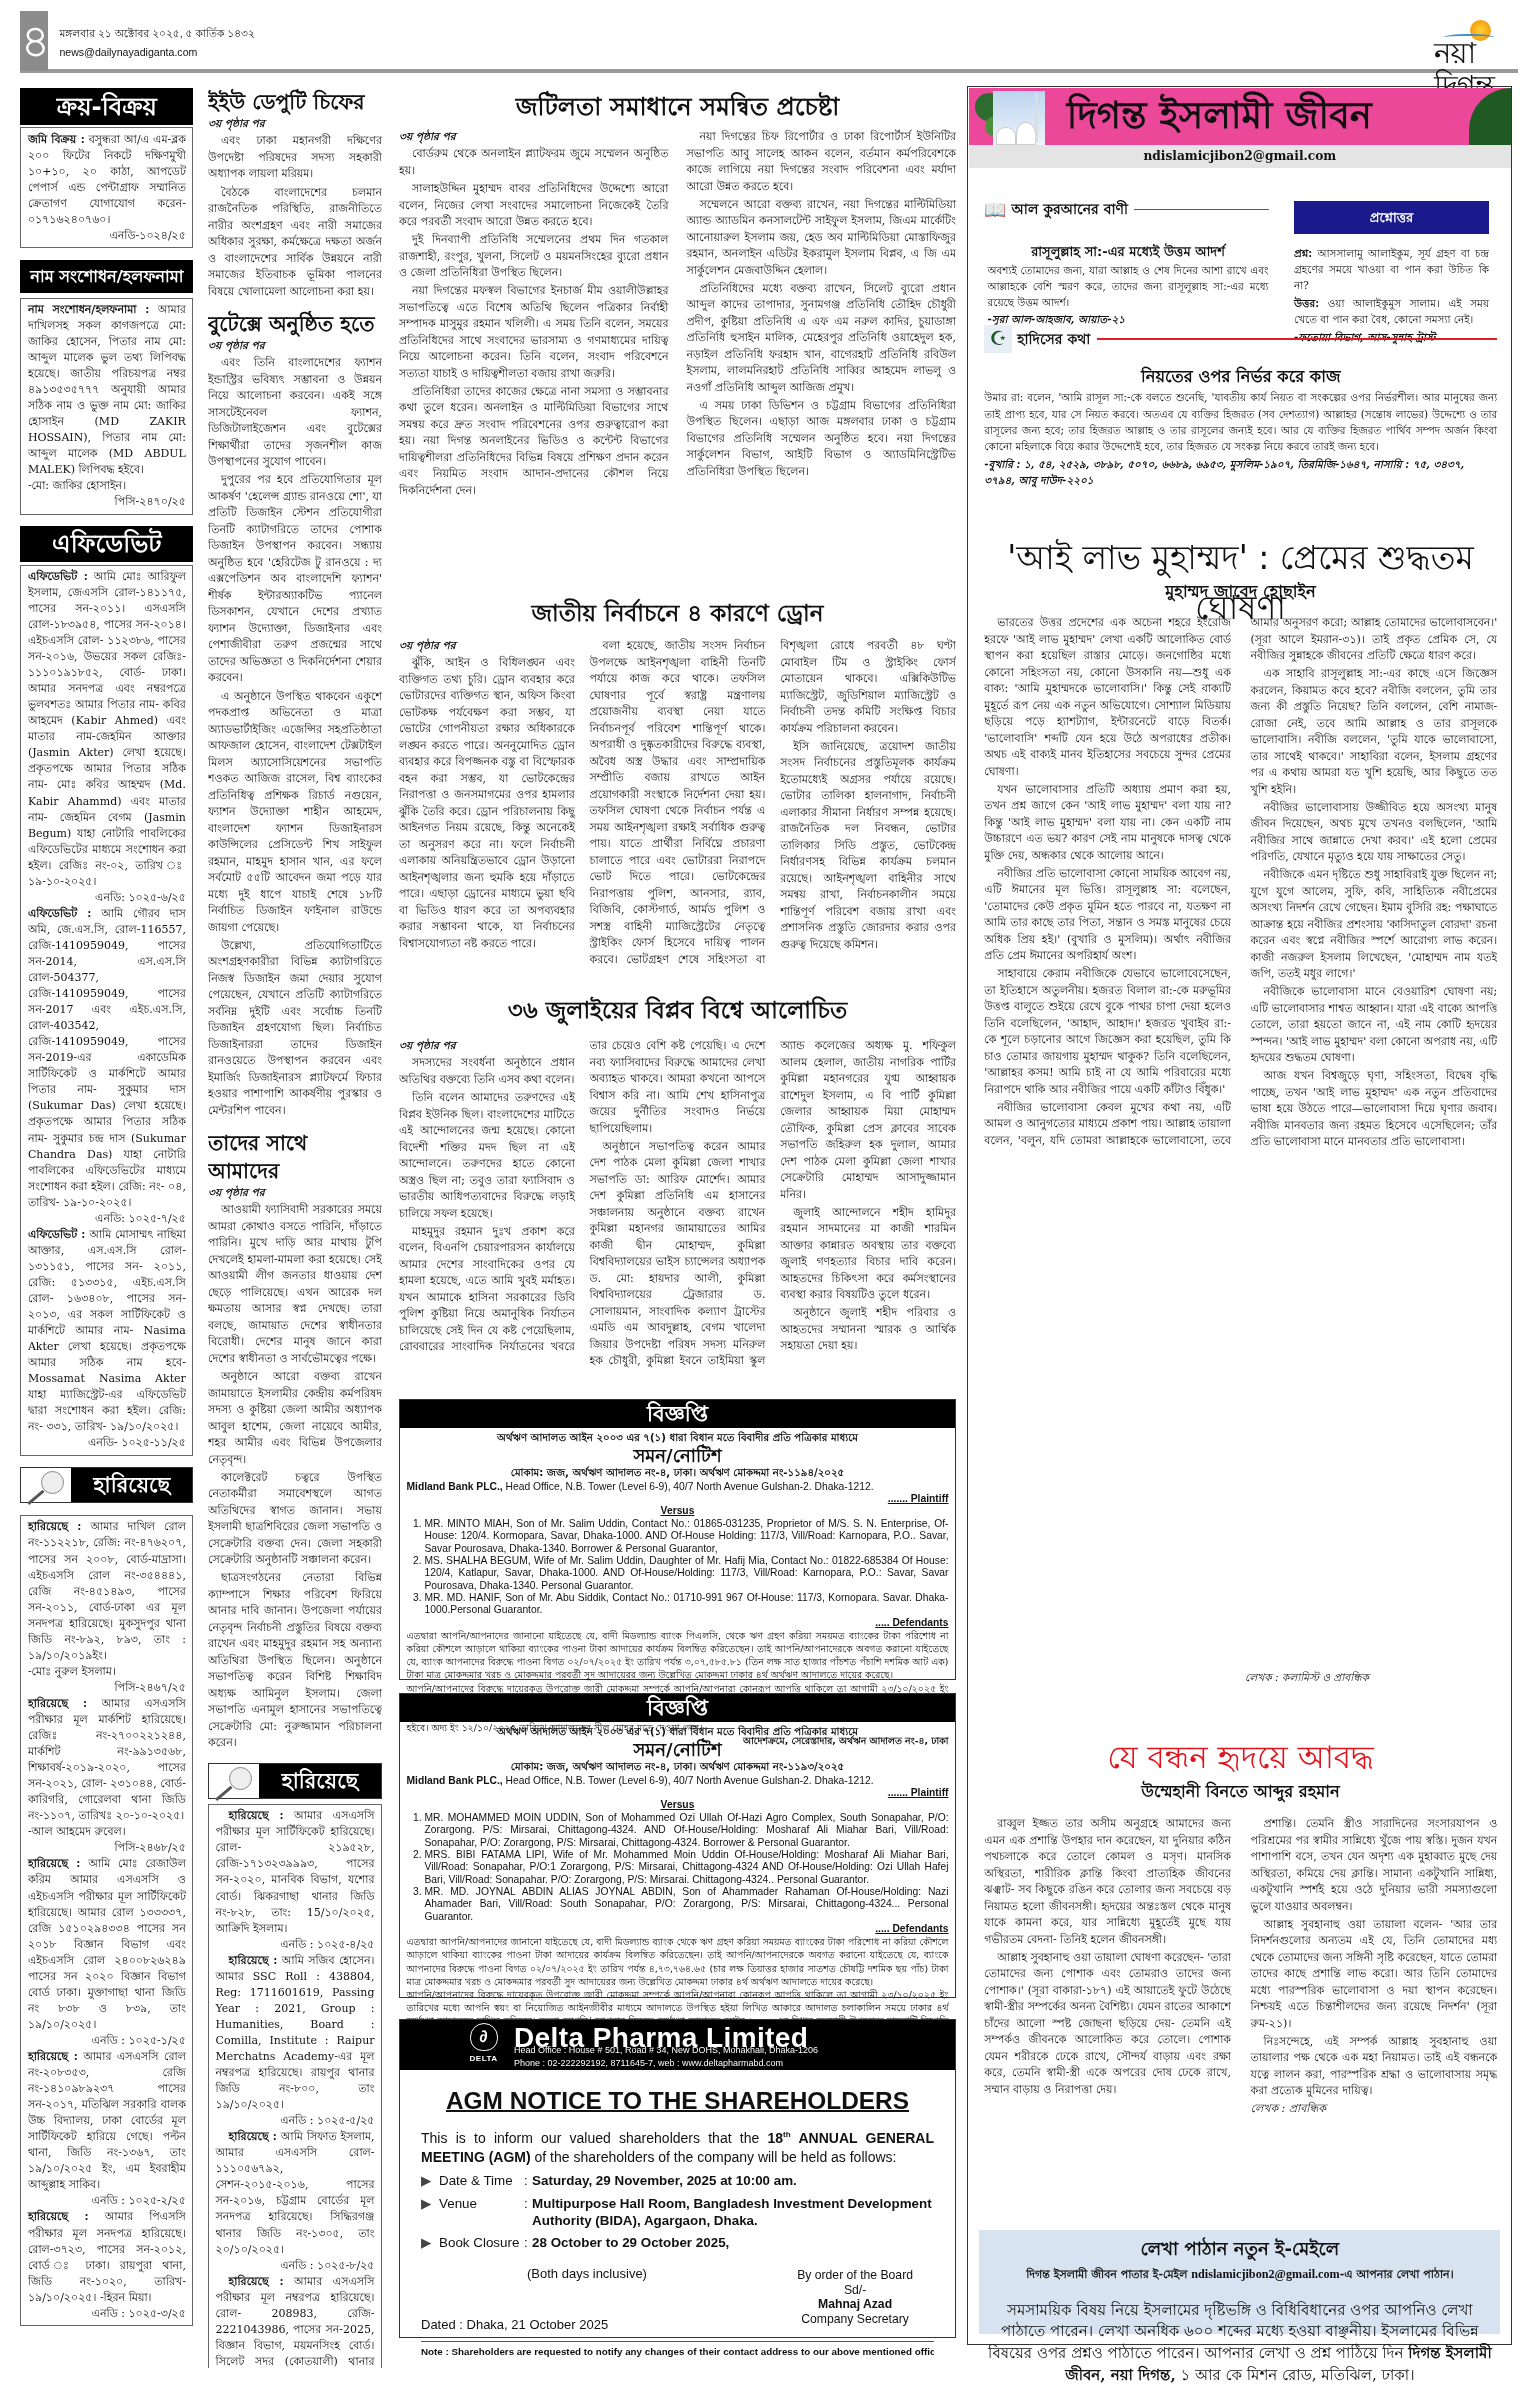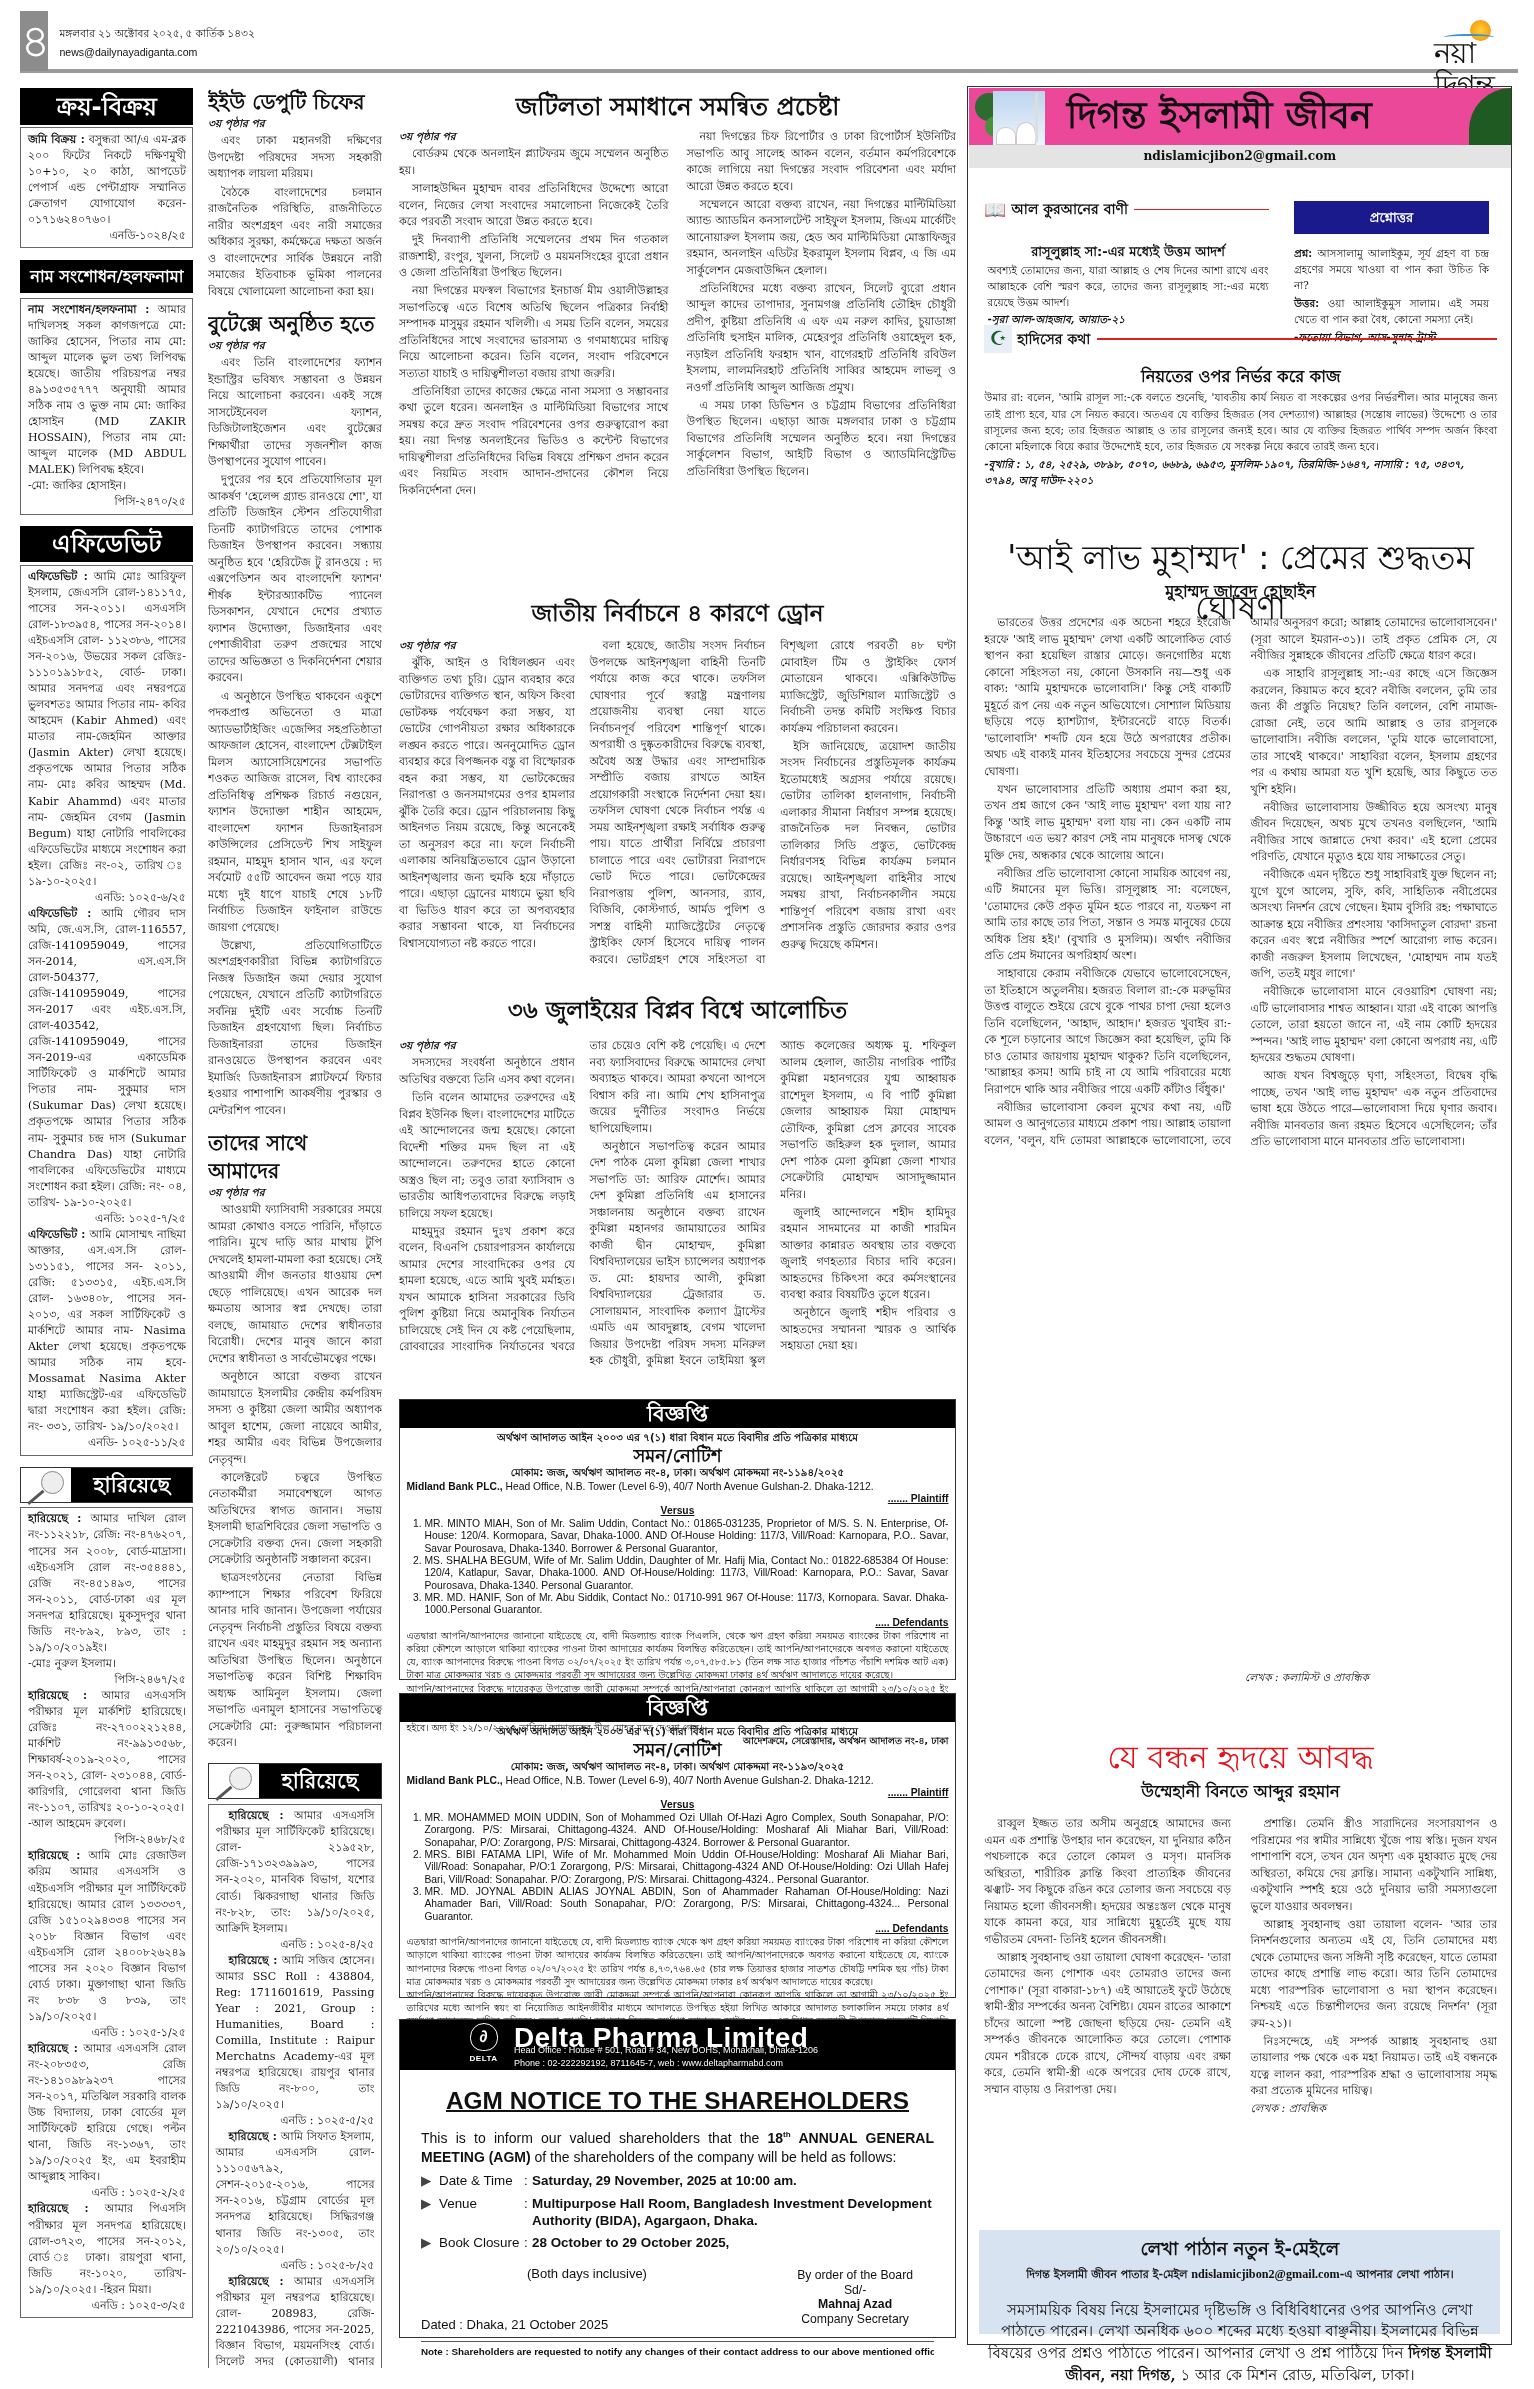--- a/index.html
+++ b/index.html
@@ -119,21 +119,21 @@
     <p><b>এফিডেভিট :</b> <span>আমি মোসাম্মৎ নাছিমা আক্তার, এস.এস.সি রোল- ১৩১১৫১, পাসের সন- ২০১১, রেজি: ৫১৩৩১৫, এইচ.এস.সি রোল- ১৬৩৪০৮, পাসের সন- ২০১৩, এর সকল সার্টিফিকেট ও মার্কশিটে আমার নাম- Nasima Akter লেখা হয়েছে। প্রকৃতপক্ষে আমার সঠিক নাম হবে- Mossamat Nasima Akter যাহা ম্যাজিস্ট্রেট-এর এফিডেভিট দ্বারা সংশোধন করা হইল। রেজি: নং- ৩৩১, তারিখ- ১৯/১০/২০২৫।</span></p>
     <p class="code">এনডি- ১০২৫-১১/২৫</p>
   </div>
   <div style="margin-top:11.4px;height:36px;display:flex;border:1.2px solid #333">
     <div style="width:50px;background:#fff;position:relative">
       <div style="position:absolute;left:19.5px;top:3.3px;width:23px;height:23px;border-radius:50%;border:1.6px solid #888;background:#eee"></div>
       <div style="position:absolute;left:4.9px;top:28px;width:19.5px;height:3.3px;background:#555;transform:rotate(-40deg)"></div>
     </div>
     <div class="cls-head" style="flex:1;font-size:21px;line-height:34px">হারিয়েছে</div>
   </div>
-  <div class="cls-box" style="margin-top:4px">
+  <div class="cls-box" style="margin-top:12px">
     <p><b>হারিয়েছে :</b> <span>আমার দাখিল রোল নং-১১২২১৮, রেজি: নং-৪৭৬২০৭, পাসের সন ২০০৮, বোর্ড-মাদ্রাসা। এইচএসসি রোল নং-৩৫৪৪৪১, রেজি নং-৪৫১৪৯৩, পাসের সন-২০১১, বোর্ড-ঢাকা এর মূল সনদপত্র হারিয়েছে। মুকসুদপুর থানা জিডি নং-৮৯২, ৮৯৩, তাং : ১৯/১০/২০১৯ইং।</span></p>
     <p>-মোঃ নুরুল ইসলাম।</p>
     <p class="code">পিসি-২৪৬৭/২৫</p>
     <p><b>হারিয়েছে :</b> <span>আমার এসএসসি পরীক্ষার মূল মার্কশিট হারিয়েছে। রেজিঃ নং-২৭০০২২১২৪৪, মার্কশিট নং-৯৯১৩৫৬৮, শিক্ষাবর্ষ-২০১৯-২০২০, পাসের সন-২০২১, রোল- ২৩১০৪৪, বোর্ড- কারিগরি, গোরেলবা থানা জিডি নং-১১০৭, তারিখঃ ২০-১০-২০২৫।</span></p>
     <p>-আল আহমেদ রুবেল।</p>
     <p class="code">পিসি-২৪৬৮/২৫</p>
     <p><b>হারিয়েছে :</b> <span>আমি মোঃ রেজাউল করিম আমার এসএসসি ও এইচএসসি পরীক্ষার মূল সার্টিফিকেট হারিয়েছে। আমার রোল ১৩৩৩৩৭, রেজি ১৫১০২৯৪৩৩৪ পাসের সন ২০১৮ বিজ্ঞান বিভাগ এবং এইচএসসি রোল ২৪০০৮২৬২৪৯ পাসের সন ২০২০ বিজ্ঞান বিভাগ বোর্ড ঢাকা। মুক্তাগাছা থানা জিডি নং ৮৩৮ ও ৮৩৯, তাং ১৯/১০/২০২৫।</span></p>
     <p class="code">এনডি : ১০২৫-১/২৫</p>
     <p><b>হারিয়েছে :</b> <span>আমার এসএসসি রোল নং-২০৮৩৫৩, রেজি নং-১৪১০৯৮৯২৩৭ পাসের সন-২০১৭, মতিঝিল সরকারি বালক উচ্চ বিদ্যালয়, ঢাকা বোর্ডের মূল সার্টিফিকেট হারিয়ে গেছে। পল্টন থানা, জিডি নং-১৩৬৭, তাং ১৯/১০/২০২৫ ইং, এম ইবরাহীম আব্দুল্লাহ সাকিব।</span></p>
     <p class="code">এনডি : ১০২৫-২/২৫</p>
@@ -160,21 +160,21 @@
   <p>কালেক্টরেট চত্বরে উপস্থিত নেতাকর্মীরা সমাবেশস্থলে আগত অতিথিদের স্বাগত জানান। সভায় ইসলামী ছাত্রশিবিরের জেলা সভাপতি ও সেক্রেটারি বক্তব্য দেন। জেলা সহকারী সেক্রেটারি অনুষ্ঠানটি সঞ্চালনা করেন।</p>
   <p>ছাত্রসংগঠনের নেতারা বিভিন্ন ক্যাম্পাসে শিক্ষার পরিবেশ ফিরিয়ে আনার দাবি জানান। উপজেলা পর্যায়ের নেতৃবৃন্দ নির্বাচনী প্রস্তুতির বিষয়ে বক্তব্য রাখেন এবং মাহমুদুর রহমান সহ অন্যান্য অতিথিরা উপস্থিত ছিলেন। অনুষ্ঠানে সভাপতিত্ব করেন বিশিষ্ট শিক্ষাবিদ অধ্যক্ষ আমিনুল ইসলাম। জেলা সভাপতি এনামুল হাসানের সভাপতিত্বে সেক্রেটারি মো: নুরুজ্জামান পরিচালনা করেন।</p>
   <div style="margin-top:11.4px;height:36px;display:flex;border:1.2px solid #333">
     <div style="width:50px;position:relative">
       <div style="position:absolute;left:19.5px;top:3.3px;width:23px;height:23px;border-radius:50%;border:1.6px solid #888;background:#eee"></div>
       <div style="position:absolute;left:4.9px;top:28px;width:19.5px;height:3.3px;background:#555;transform:rotate(-40deg)"></div>
     </div>
     <div class="cls-head" style="flex:1;font-size:21px;line-height:34px">হারিয়েছে</div>
   </div>
   <div class="cls-box" style="margin-top:4.9px">
-    <p><b>হারিয়েছে :</b> <span>আমার এসএসসি পরীক্ষার মূল সার্টিফিকেট হারিয়েছে। রোল- ২১৯৫২৮, রেজি-১৭১৩২৩৯৯৯৩, পাসের সন-২০২০, মানবিক বিভাগ, যশোর বোর্ড। ঝিকরগাছা থানার জিডি নং-৮২৮, তাং: ১৯/১০/২০২৫, আক্রিদি ইসলাম।</span></p>
+    <p><b>হারিয়েছে :</b> <span>আমার এসএসসি পরীক্ষার মূল সার্টিফিকেট হারিয়েছে। রোল- ২১৯৫২৮, রেজি-১৭১৩২৩৯৯৯৩, পাসের সন-২০২০, মানবিক বিভাগ, যশোর বোর্ড। ঝিকরগাছা থানার জিডি নং-৮২৮, তাং: 15/১০/২০২৫, আক্রিদি ইসলাম।</span></p>
     <p class="code">এনডি : ১০২৫-৪/২৫</p>
     <p><b>হারিয়েছে :</b> <span>আমি সজিব হোসেন। আমার SSC Roll : 438804, Reg: 1711601619, Passing Year : 2021, Group : Humanities, Board : Comilla, Institute : Raipur Merchatns Academy-এর মূল নম্বরপত্র হারিয়েছে। রায়পুর থানার জিডি নং-৮০০, তাং ১৯/১০/২০২৫।</span></p>
     <p class="code">এনডি : ১০২৫-৫/২৫</p>
     <p><b>হারিয়েছে :</b> <span>আমি সিফাত ইসলাম, আমার এসএসসি রোল- ১১১০৫৬৭৯২, সেশন-২০১৫-২০১৬, পাসের সন-২০১৬, চট্টগ্রাম বোর্ডের মূল সনদপত্র হারিয়েছে। সিদ্ধিরগঞ্জ থানার জিডি নং-১৩০৫, তাং ২০/১০/২০২৫।</span></p>
     <p class="code">এনডি : ১০২৫-৮/২৫</p>
     <p><b>হারিয়েছে :</b> <span>আমার এসএসসি পরীক্ষার মূল নম্বরপত্র হারিয়েছে। রোল- 208983, রেজি- 2221043986, পাসের সন-2025, বিজ্ঞান বিভাগ, ময়মনসিংহ বোর্ড। সিলেট সদর (কোতয়ালী) থানার জিডি নং-১৮৬৩। তাং ১৯/১০/২০২৫।</span></p>
 
   </div>
 </div>
 

